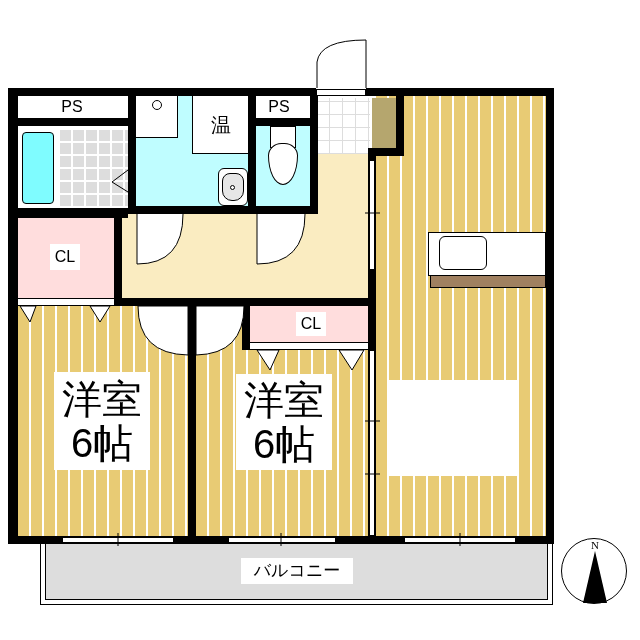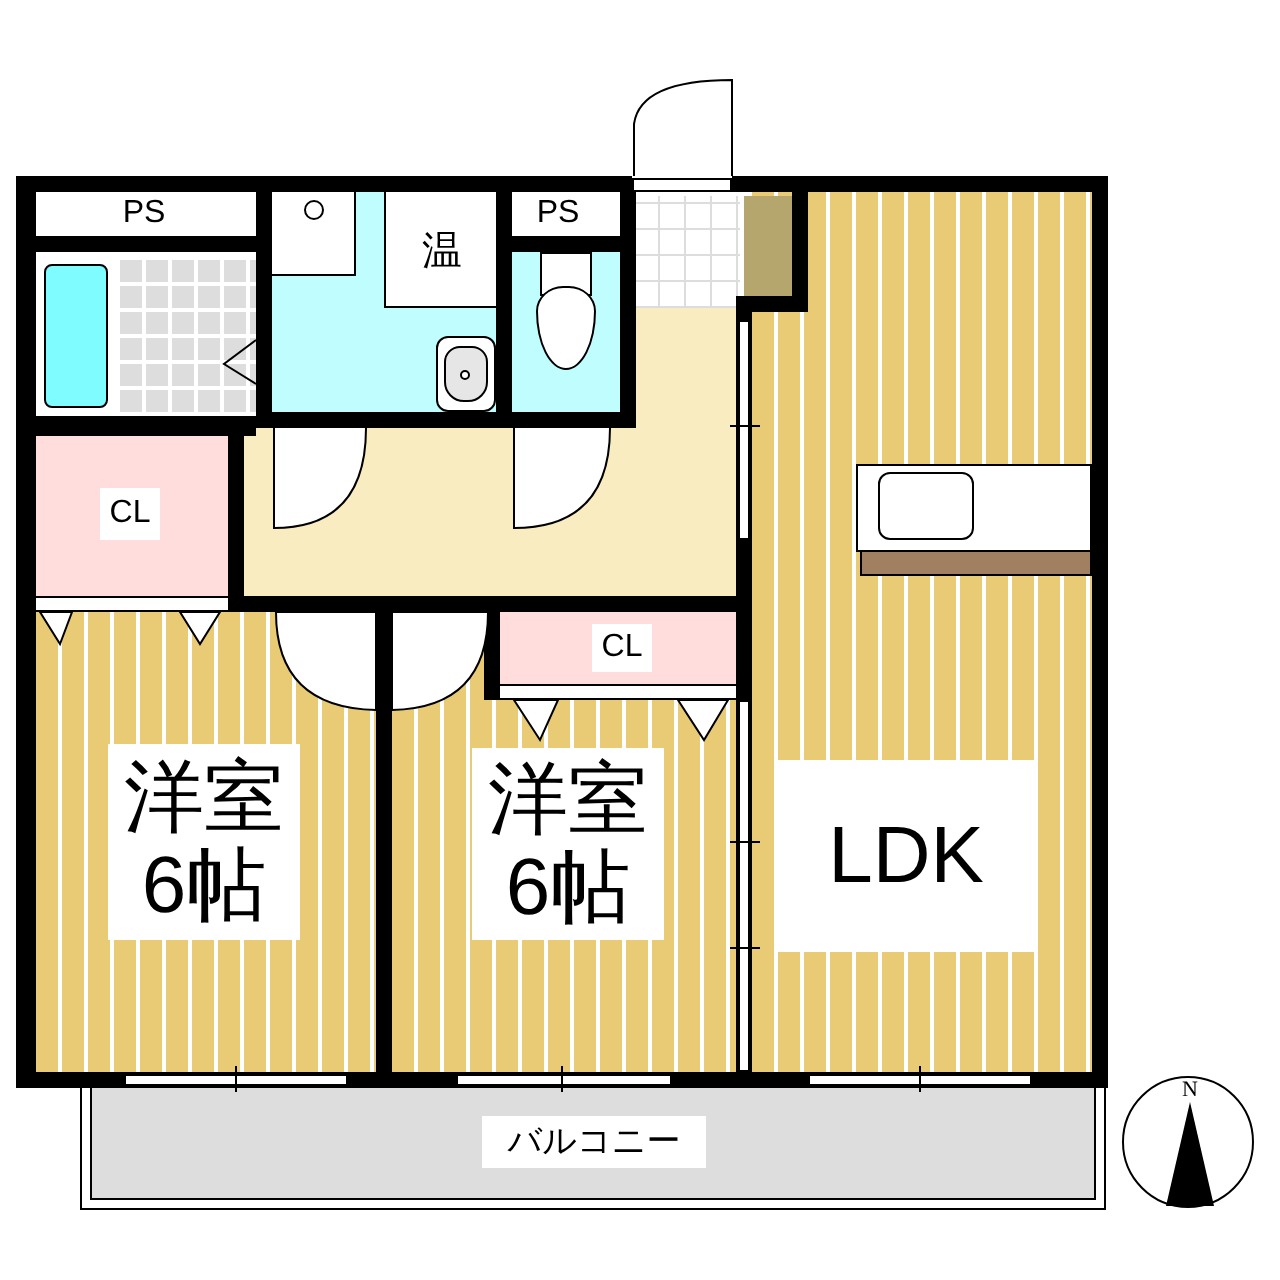--- a/index.html
+++ b/index.html
@@ -153,21 +153,20 @@
 
 <div class="label-box room-label" style="left:54px;top:372px;width:96px;height:98px;flex-direction:column;">
   <span>洋室</span>
   <span>6帖</span>
 </div>
 <div class="label-box room-label" style="left:236px;top:374px;width:96px;height:96px;flex-direction:column;">
   <span>洋室</span>
   <span>6帖</span>
 </div>
 <div class="label-box room-label" style="left:388px;top:380px;width:130px;height:96px;flex-direction:column;">
-  <span>LDK</span>
 </div>
 
 <div class="abs" style="left:561px;top:538px;width:66px;height:66px;border:1px solid #000;border-radius:50%;background:#fff;">
   <svg width="66" height="66" style="left:0;top:0;">
     <polygon points="33,12 21,64 45,64" fill="#000"></polygon>
   </svg>
   <span class="abs" style="left:27px;top:0;width:12px;font-size:11px;line-height:12px;text-align:center;font-family:'Liberation Serif', serif;">N</span>
 </div>
 
 </body></html>

